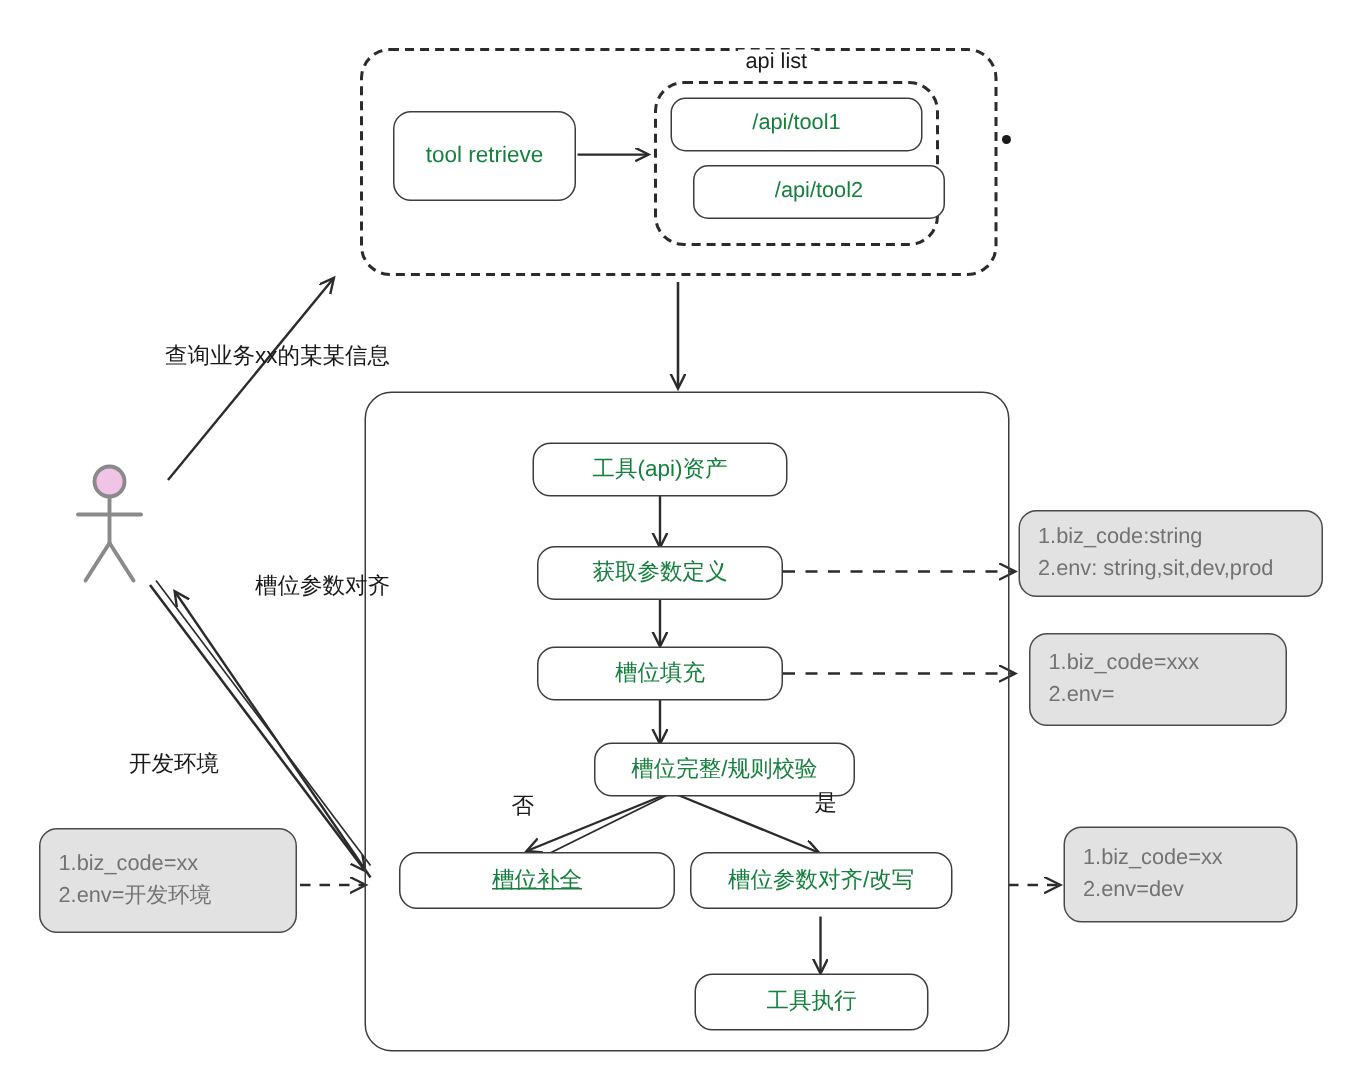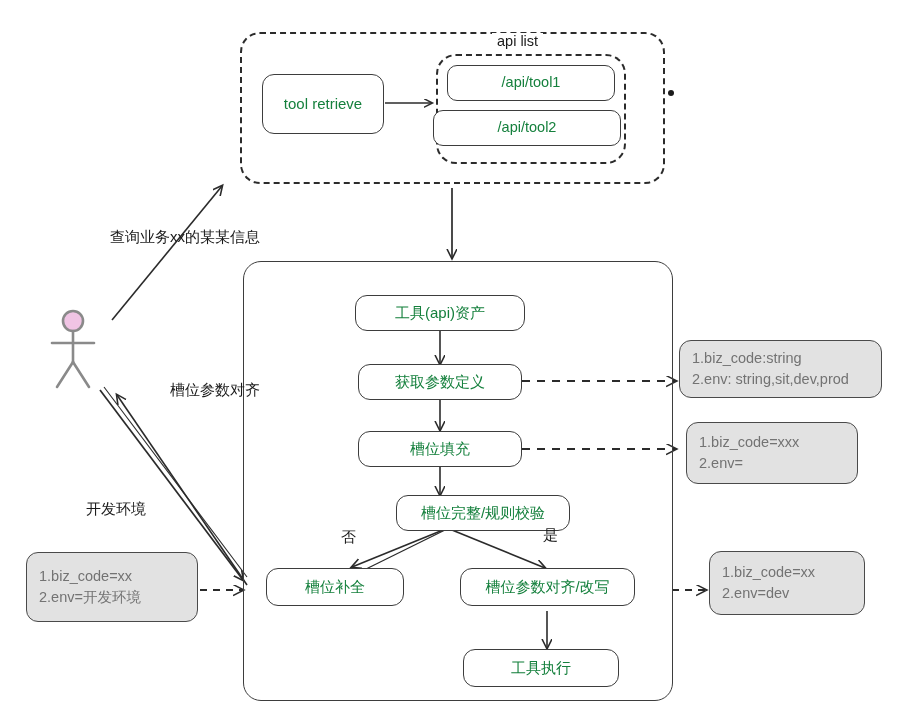--- a/index.html
+++ b/index.html
@@ -155,35 +155,35 @@
   </svg>
 
   <div class="container-dashed" style="left:240px; top:32px; width:425px; height:152px;"></div>
 
   <div class="node" style="left:262px; top:74px; width:122px; height:60px;">tool retrieve</div>
 
   <div class="container-dashed" style="left:436px; top:54px; width:190px; height:110px; border-width:2px;"></div>
   <div class="group-title" style="left:492px; top:33px;">api list</div>
 
   <div class="node" style="left:447px; top:65px; width:168px; height:36px; border-radius:10px; font-size:14.5px;">/api/tool1</div>
-  <div class="node" style="left:433px; top:110px; width:188px; height:36px; border-radius:10px; font-size:14.5px;">/api/tool2</div>
+  <div class="node" style="left:462px; top:110px; width:168px; height:36px; border-radius:10px; font-size:14.5px;">/api/tool2</div>
 
   <div class="dot" style="left:668px; top:90px;"></div>
 
   <div class="container-solid" style="left:243px; top:261px; width:430px; height:440px;"></div>
 
   <div class="node" style="left:355px; top:295px; width:170px; height:36px;">工具(api)资产</div>
 
   <div class="node" style="left:358px; top:364px; width:164px; height:36px;">获取参数定义</div>
 
   <div class="node" style="left:358px; top:431px; width:164px; height:36px;">槽位填充</div>
 
   <div class="node" style="left:353px; top:495px; width:174px; height:36px;margin-left:43px;">槽位完整/规则校验</div>
 
-  <div class="node" style="left:266px; top:568px; width:138px; height:38px;">槽位补全</div>
+  <div class="node" style="left:266px; top:568px; width:184px; height:38px;text-decoration:underline;">槽位补全</div>
 
   <div class="node" style="left:460px; top:568px; width:175px; height:38px;">槽位参数对齐/改写</div>
 
   <div class="node" style="left:463px; top:649px; width:156px; height:38px;">工具执行</div>
 
   <div class="edge-label" style="left:341px; top:528px;">否</div>
   <div class="edge-label" style="left:543px; top:526px;">是</div>
 
   <div class="note" style="left:679px; top:340px; width:203px; height:58px;">
     <div>1.biz_code:string</div>

